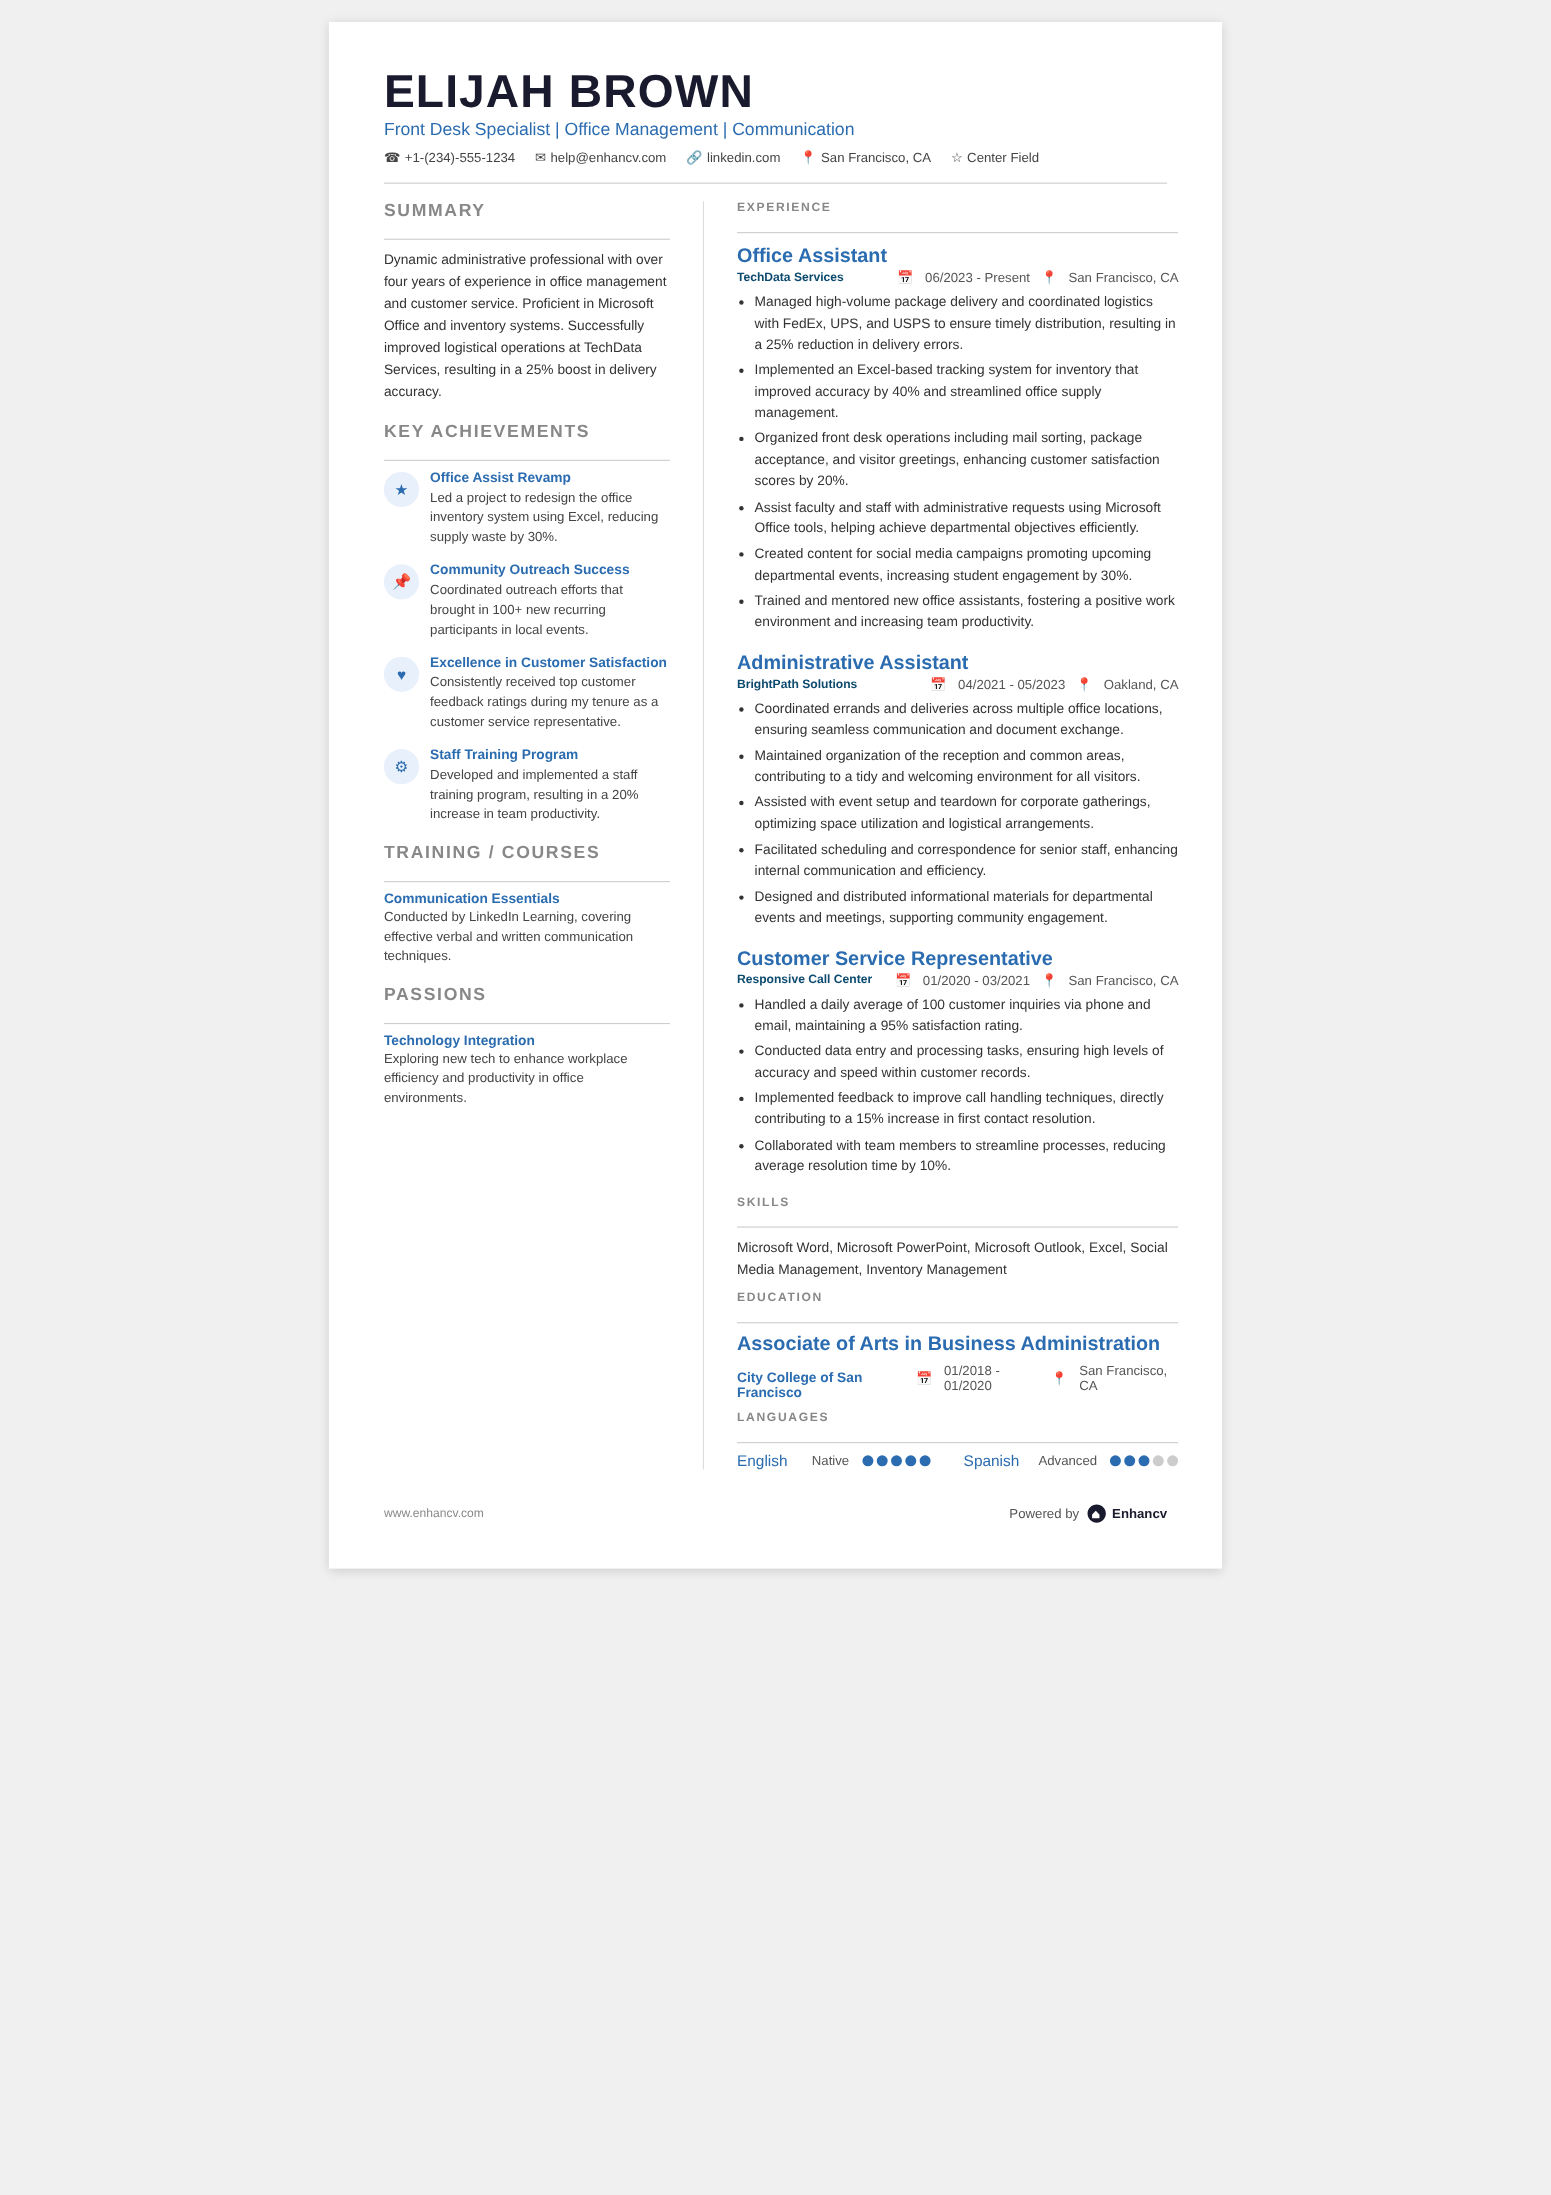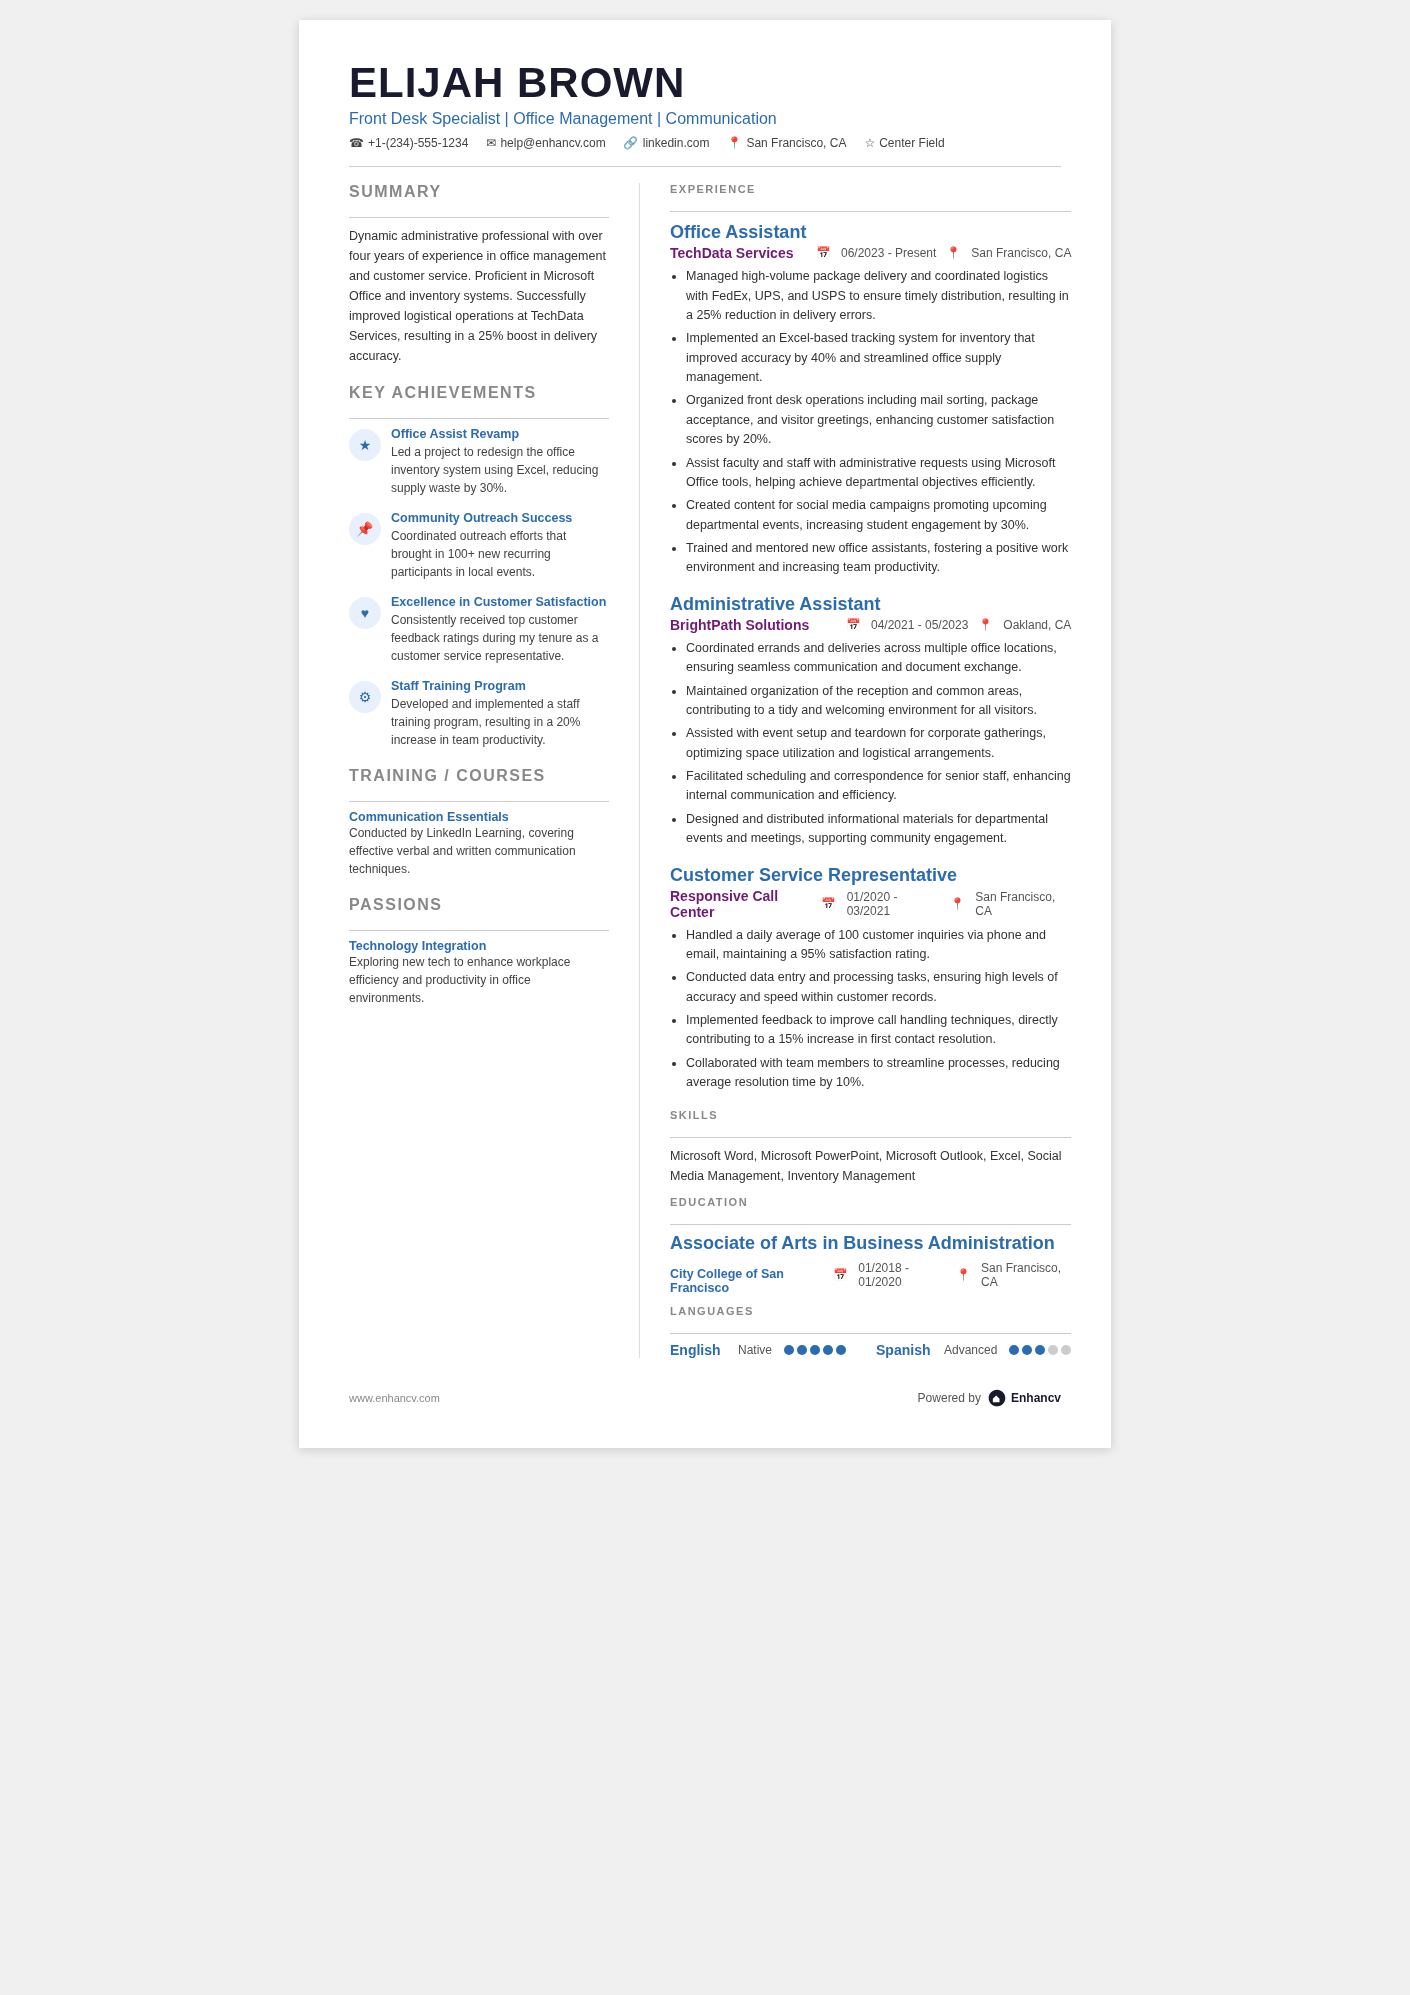--- a/index.html
+++ b/index.html
@@ -140,22 +140,22 @@
       color: #2b6cb0;
       margin-bottom: 2px;
     }
     .exp-meta {
       display: flex;
       justify-content: space-between;
       align-items: center;
       margin-bottom: 6px;
     }
     .exp-company {
-      font-size: 14px;
-      color: #701a75;
+      font-size: 11px;
+      color: #0c4a6e;
       font-weight: 600;
     }
     .exp-dates-loc {
       font-size: 12px;
       color: #555;
       display: flex;
       gap: 10px;
       align-items: center;
     }
     .exp-bullets {
@@ -207,21 +207,21 @@
       gap: 30px;
       margin-top: 8px;
     }
     .lang-item {
       display: flex;
       align-items: center;
       gap: 8px;
     }
     .lang-name {
       font-size: 14px;
-      font-weight: 700;
+      font-weight: 400;
       color: #2b6cb0;
       min-width: 60px;
     }
     .lang-level {
       font-size: 12px;
       color: #555;
     }
     .lang-dots {
       display: flex;
       gap: 3px;

